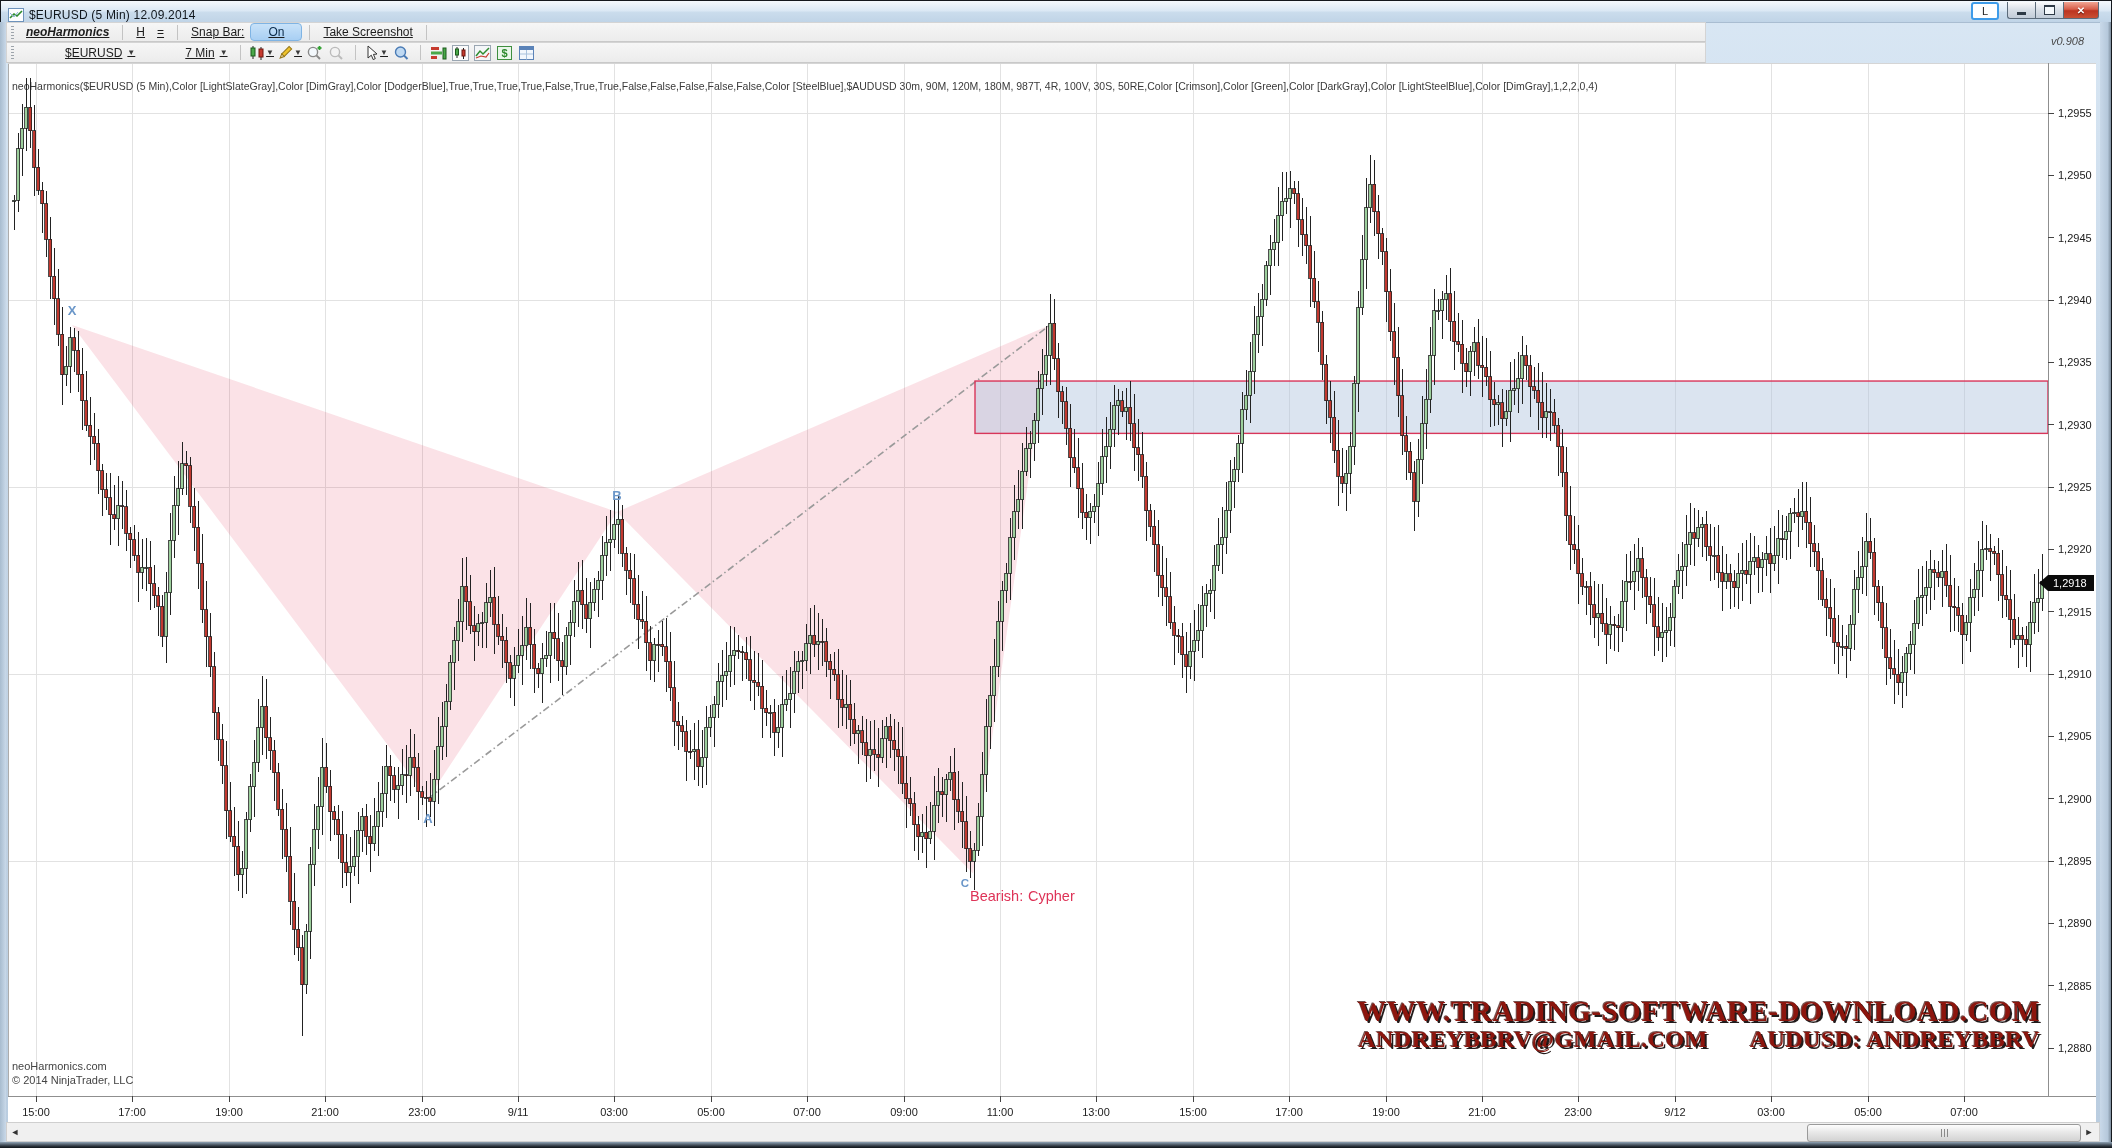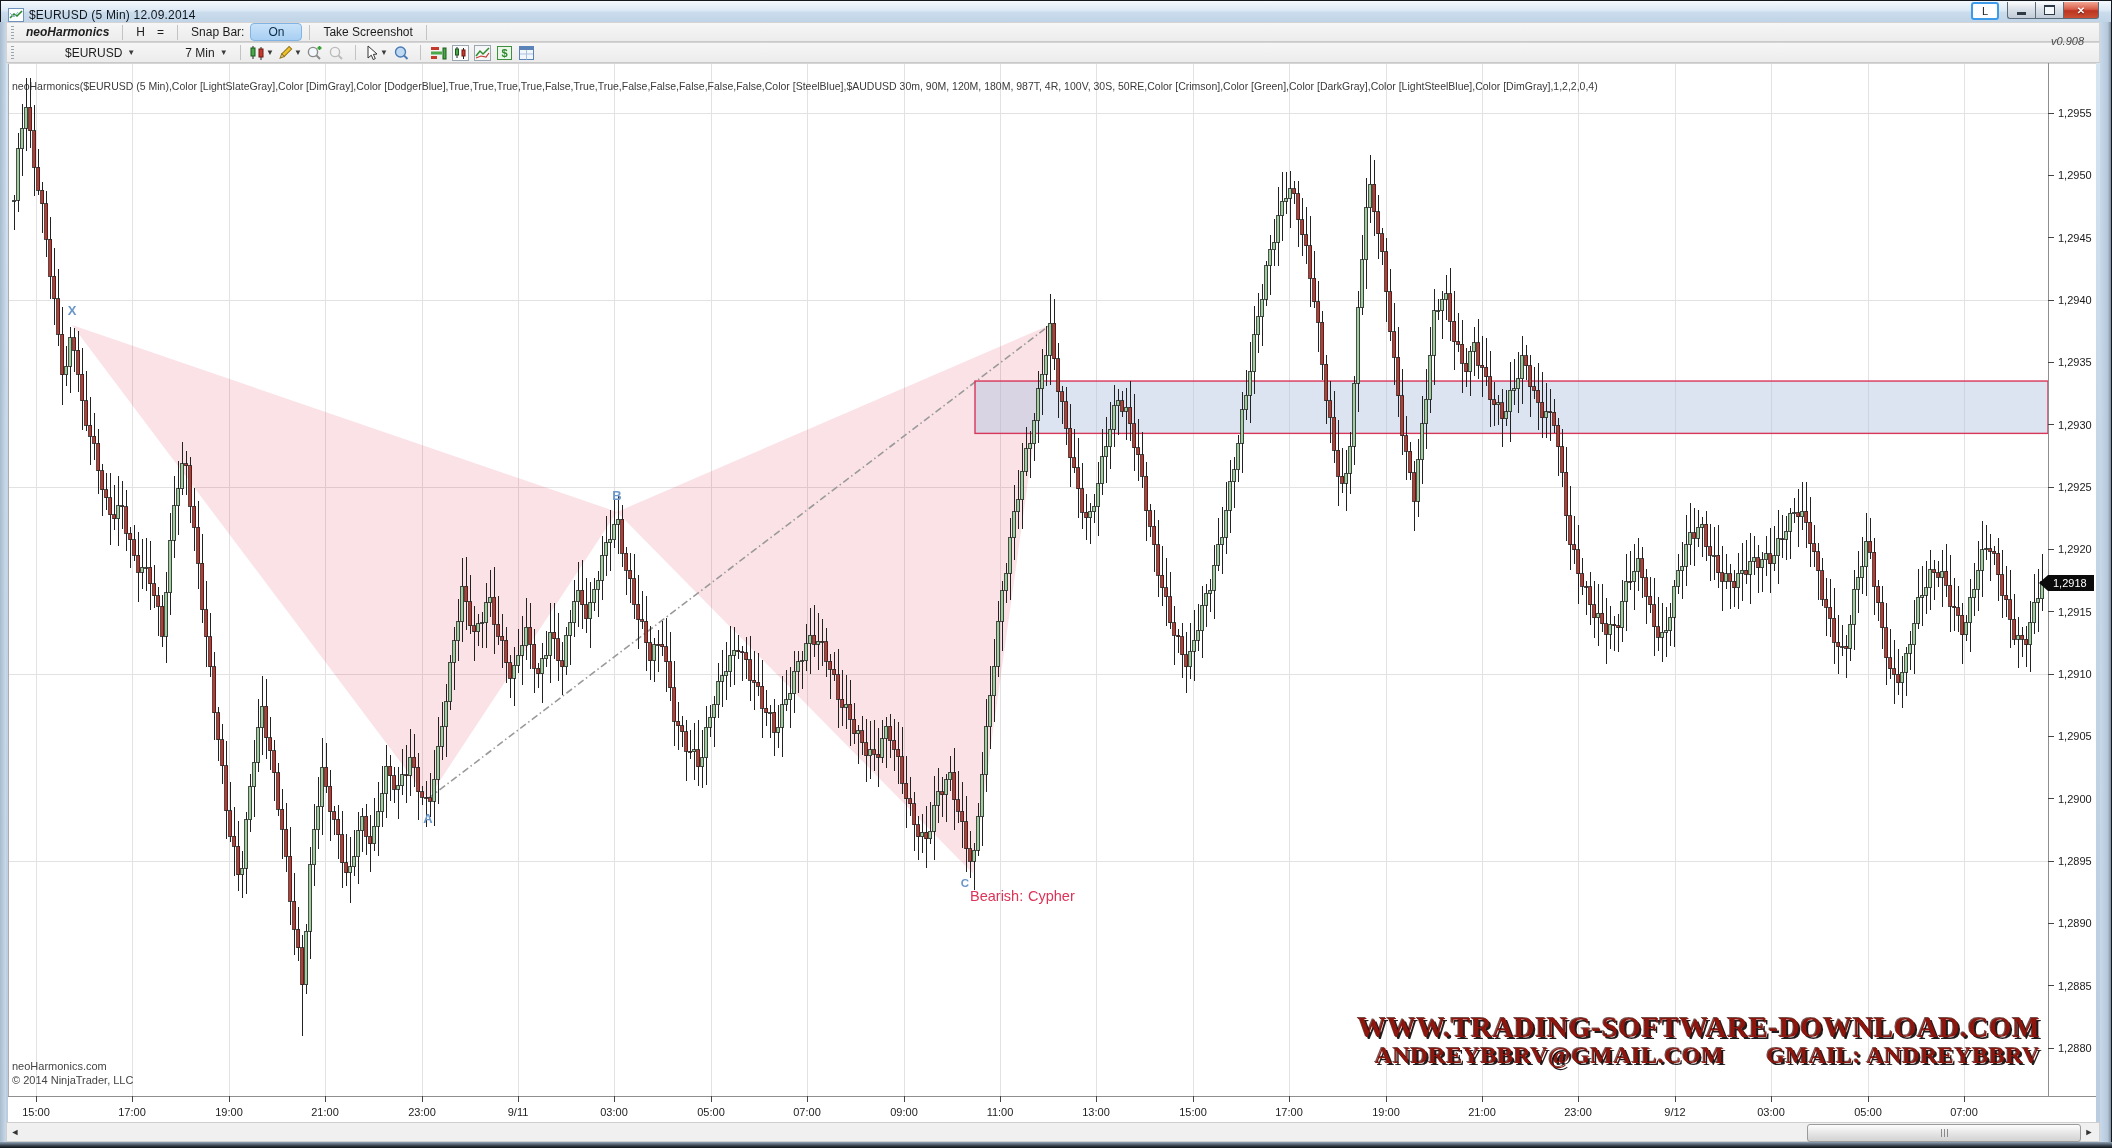--- a/index.html
+++ b/index.html
@@ -19,23 +19,23 @@
     box-sizing:border-box;border-radius:0 0 3px 3px;}
   .wbtn.lock{width:28px;background:#FDFEFF;border:2px solid #3D9BE9;border-radius:3px;
     font-size:11px;color:#222;margin-right:8px;height:18px;}
   .wbtn.minb{width:28px;background:linear-gradient(180deg,#FAFBFC,#D7DEE6 50%,#C2CCD8);border-right:none;border-radius:0 0 0 3px;}
   .wbtn.maxb{width:28px;background:linear-gradient(180deg,#FAFBFC,#D7DEE6 50%,#C2CCD8);border-right:none;border-radius:0;}
   .wbtn.closeb{width:36px;background:linear-gradient(180deg,#F2A694,#D75E49 45%,#BC3420 55%,#C94F33);color:#fff;
     font-size:10px;font-weight:bold;text-shadow:0 1px 1px #5E0F05;border-radius:0 0 3px 0;}
   .minglyph{width:9px;height:3px;background:#2E3A46;margin-top:6px;}
   .maxglyph{width:9px;height:7px;border:1px solid #2E3A46;border-top:2px solid #2E3A46;background:#F4F8FB;}
   
-  .tb{position:absolute;left:6px;width:2094px;background:linear-gradient(180deg,#F6F6F6,#ECECEC);
+  .tb{position:absolute;left:6px;width:1700px;background:linear-gradient(180deg,#F6F6F6,#ECECEC);
     border:1px solid #D4D4D4;border-bottom:1px solid #C9C9C9;box-sizing:border-box;
-    display:flex;align-items:center;font-size:12px;color:#1D1D1D;}
+    display:flex;align-items:center;font-size:12px;color:#1D1D1D;text-decoration:underline;}
   #toolbar1{top:22px;height:20px;}
   #toolbar2{top:42px;height:21px;}
   .grip{width:3px;height:13px;margin:0 6px 0 4px;
     background-image:repeating-linear-gradient(180deg,#9DA4AB 0 1px,transparent 1px 3px);}
   .tsep{width:1px;height:15px;background:#C3C3C3;margin:0 7px;}
   .tbtn{padding:1px 6px;border-radius:2px;}
   .indname{font-weight:bold;font-style:italic;padding:0 6px;}
   .chip-on{background:linear-gradient(180deg,#C8E2F9,#A8CFF3);border:1px solid #7FB4E4;border-radius:4px;
     padding:1px 17px;color:#0B2B4A;}
   .ddw{display:flex;align-items:center;gap:5px;padding:1px 5px;margin-left:40px;}
@@ -43,21 +43,21 @@
   .icb{display:flex;align-items:center;justify-content:center;width:22px;height:19px;border-radius:2px;}
   .icb.wide{width:28px;}
   #version{position:absolute;right:28px;top:35px;font-size:11px;font-style:italic;color:#4A4A4A;}
   
   #chart-svg{position:absolute;left:8px;top:63px;}
   svg text{font-family:"Liberation Sans",sans-serif;}
   
   #watermark{position:absolute;right:72px;top:996px;text-align:right;z-index:5;
     font-family:"Liberation Serif",serif;font-weight:bold;color:#8C150D;
     text-shadow:2px 2px 0 rgba(10,2,2,.9),-1px -1px 0 rgba(60,8,4,.7);line-height:1.08;}
-  #wm1{font-size:29px;letter-spacing:.5px;margin-top:16px;}
+  #wm1{font-size:29px;letter-spacing:.5px;}
   #wm2{font-size:24px;letter-spacing:.5px;}
   #wm2 .gap{display:inline-block;width:42px;}
   
   #hscroll{position:absolute;left:6px;top:1122px;width:2094px;height:20px;background:#F0F0F0;
     border:1px solid #CFCFCF;box-sizing:border-box;}
   .sarrow{position:absolute;top:0;width:16px;height:18px;display:flex;align-items:center;justify-content:center;
     color:#333;font-size:9px;}
   #sarrow-l{left:0;}
   #sarrow-r{right:2px;}
   #sthumb{position:absolute;left:1800px;top:1px;width:272px;height:16px;border:1px solid #9A9A9A;border-radius:3px;
@@ -1360,21 +1360,21 @@
       </g>
       <g>
         <polygon points="2031,519.9933333333358 2040,511.99333333333584 2040,527.9933333333358" fill="#0A0A0A"></polygon>
         <rect x="2040" y="511.99333333333584" width="46" height="16" fill="#0A0A0A"></rect>
         <text x="2045" y="523.9933333333358" font-size="11" fill="#FFFFFF">1,2918</text>
       </g>
     </svg>
 
   <div id="watermark">
     <div id="wm1">WWW.TRADING-SOFTWARE-DOWNLOAD.COM</div>
-    <div id="wm2"><span>ANDREYBBRV@GMAIL.COM</span><span class="gap"></span><span>GMAIL: ANDREYBBRV</span></div>
+    <div id="wm2"><span>ANDREYBBRV@GMAIL.COM</span><span class="gap"></span><span>AUDUSD: ANDREYBBRV</span></div>
   </div>
 
   <div id="hscroll">
     <div class="sarrow" id="sarrow-l">◄</div>
     <div id="sthumb">
         <i></i>
         <i></i>
         <i></i>
       </div>
     <div class="sarrow" id="sarrow-r">►</div>

